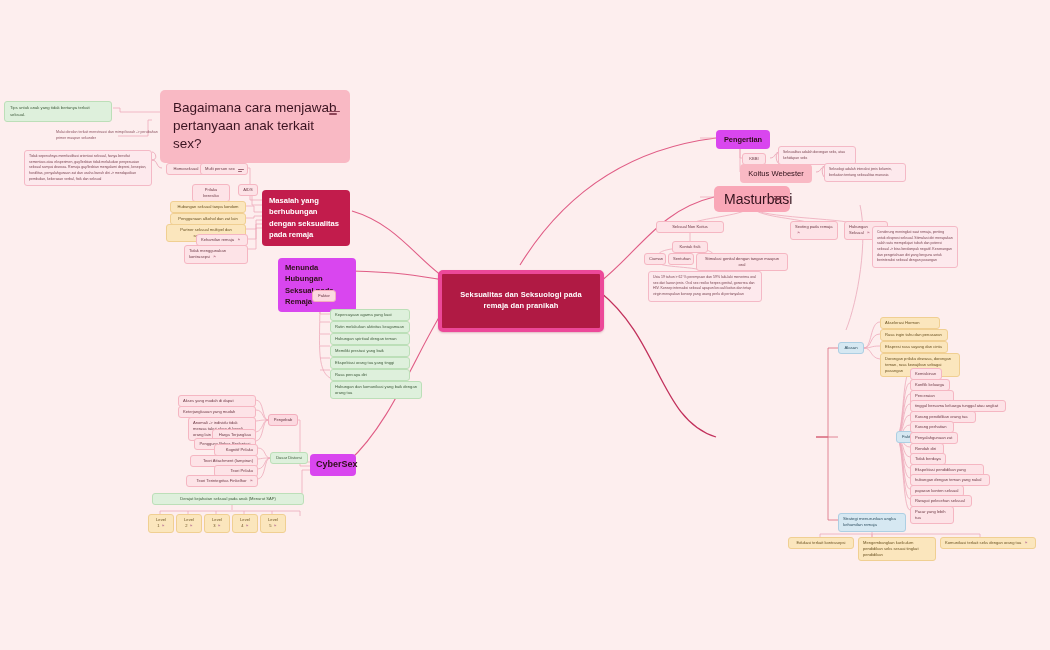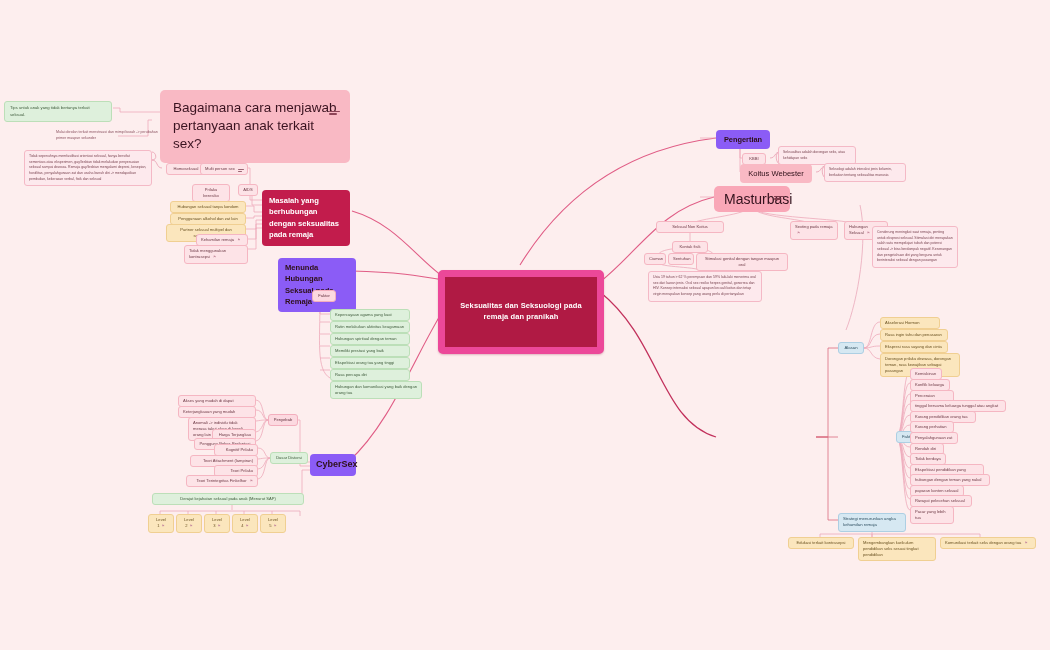--- a/index.html
+++ b/index.html
@@ -8,36 +8,36 @@
     background:#fdeeee;
     font-family:"Liberation Sans", sans-serif;
     position:relative;
   }
   #canvas{position:absolute;inset:0;width:944px;height:650px;}
   svg.links{position:absolute;left:0;top:0;width:1050px;height:650px;pointer-events:none;}
   .node{position:absolute;box-sizing:border-box;border-radius:4px;white-space:normal;}
 
   
   .central{
-    background:#b01a44;color:#ffffff;border:7px solid #ec4899;
+    background:#b01a44;color:#ffffff;border:4px solid #ec4899;
     border-radius:5px;text-align:center;font-size:7.5px;font-weight:bold;
-    padding:24px 8px;line-height:1.45;letter-spacing:.1px;
+    padding:16px 8px;line-height:1.45;letter-spacing:.1px;
     box-shadow:0 1px 2px rgba(140,20,60,.25);
   }
   .title-main{
     background:#f9b9c4;color:#3a1320;border-radius:5px;
     font-size:13.5px;line-height:1.35;padding:9px 13px;
     font-weight:500;
   }
   .br-dark{
     background:#c21c4c;color:#fff;border-radius:4px;
     font-size:7.6px;font-weight:bold;line-height:1.5;padding:5px 7px;
   }
   .br-pink{
-    background:#8b5cf6;color:#2e1018;border-radius:4px;
+    background:#d946ef;color:#2e1018;border-radius:4px;
     font-size:7.6px;font-weight:bold;line-height:1.5;padding:4px 7px;
   }
   .br-pink-lg{
     background:#f9a7b7;color:#33121d;border-radius:5px;
     font-size:14px;font-weight:500;padding:4px 10px;line-height:1.3;
   }
   .pill-pink{
     background:#fde3e7;border:.7px solid #f5b6c2;color:#6d3a46;
     border-radius:3px;font-size:4.1px;line-height:1.5;padding:2px 4px;
   }

